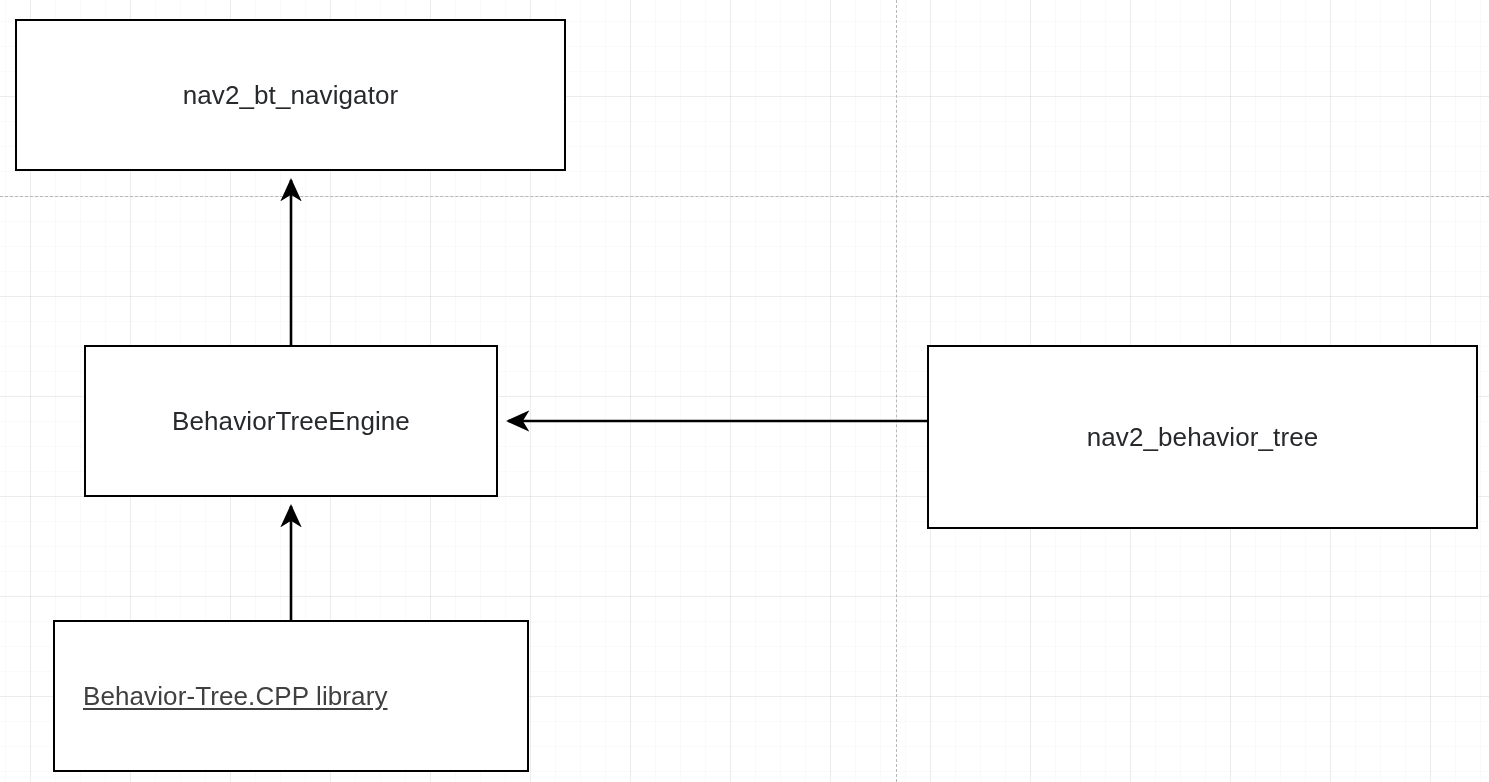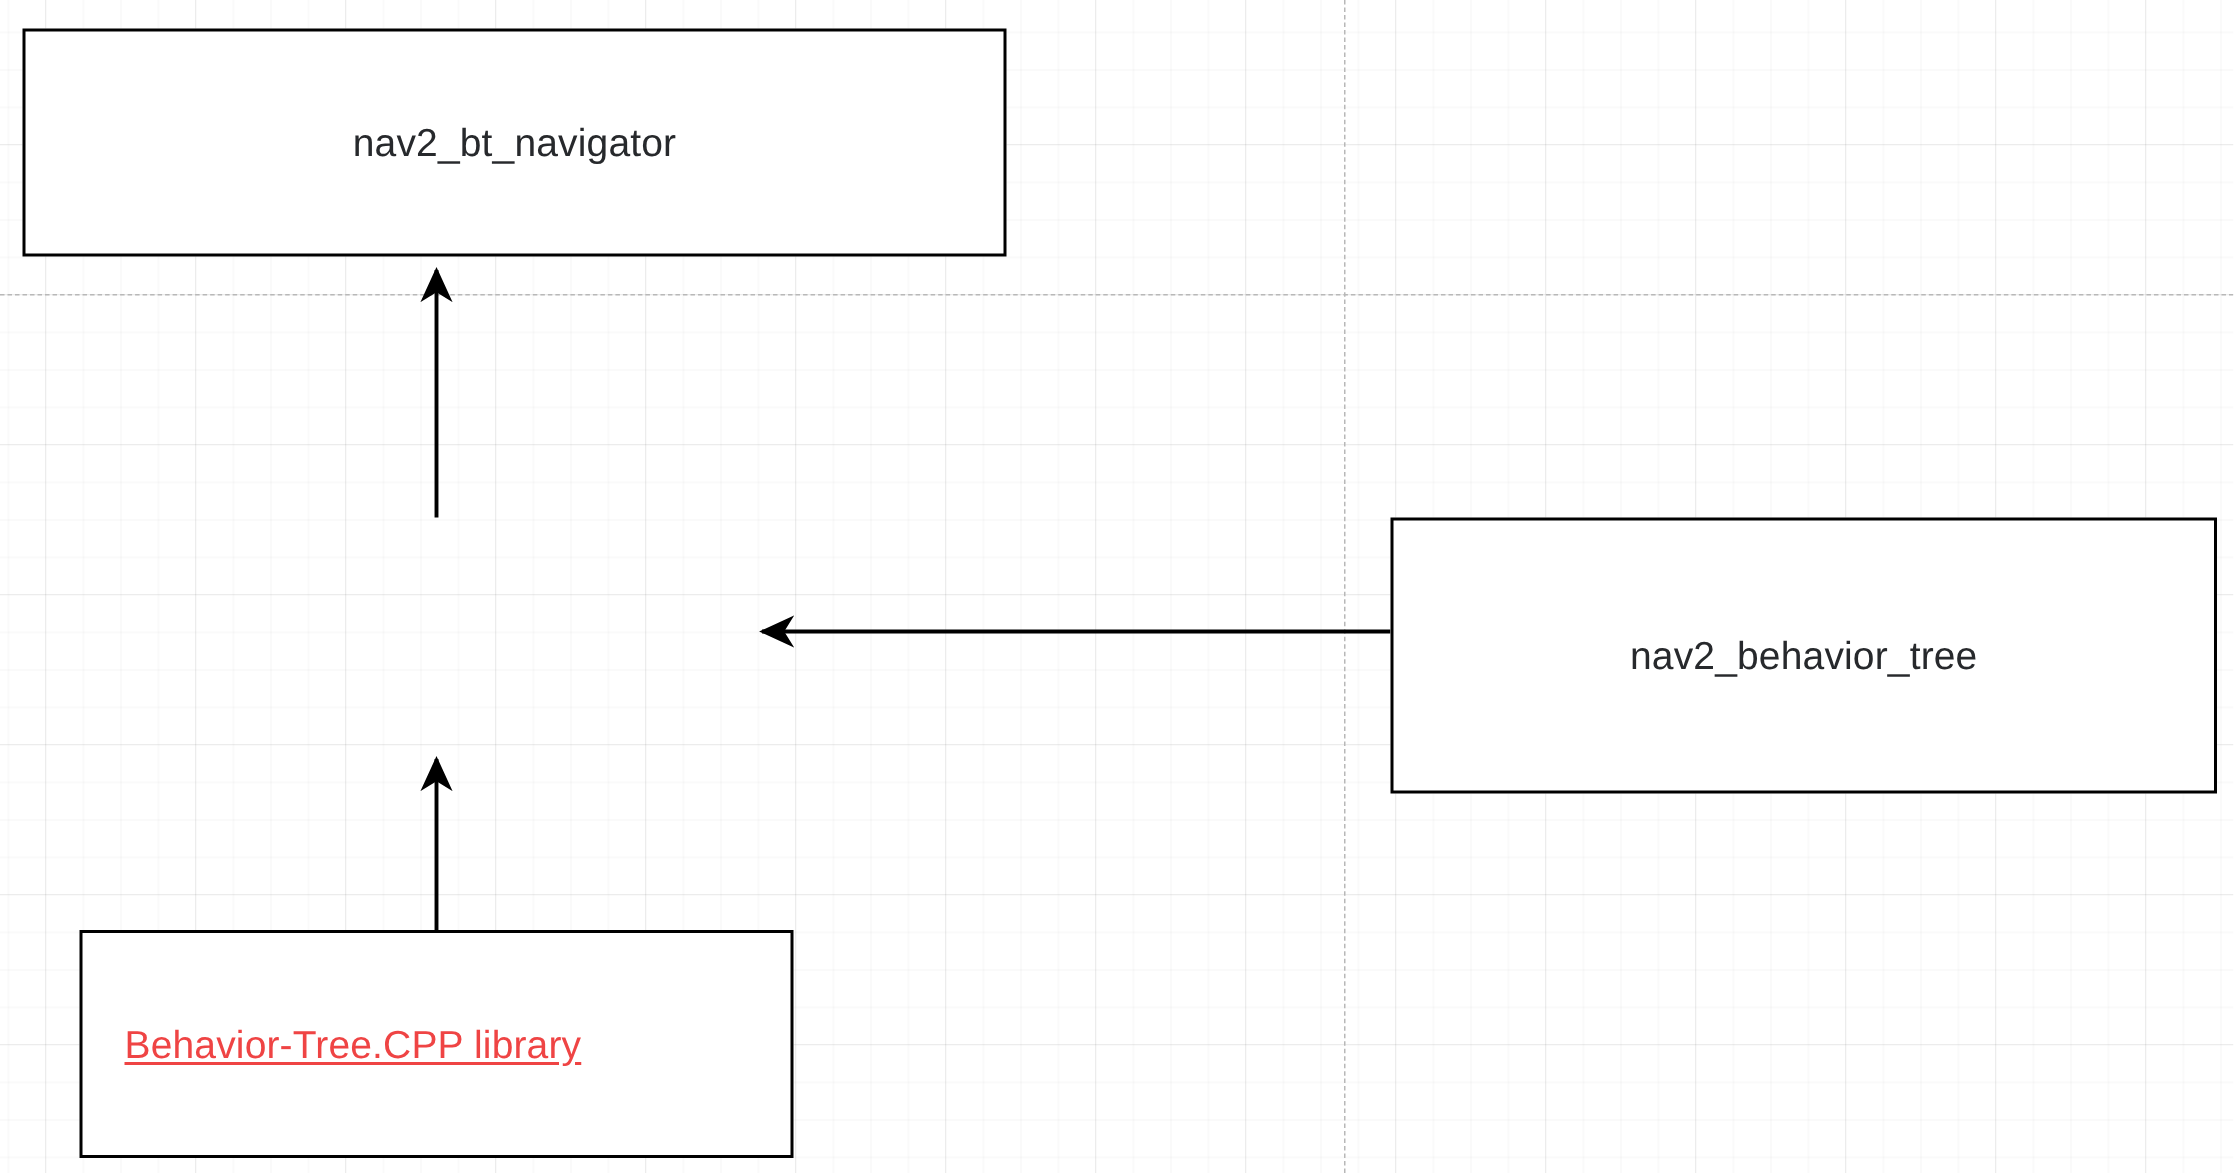--- a/index.html
+++ b/index.html
@@ -64,28 +64,28 @@
     justify-content: center;
   }
   .node-label {
     font-size: 26px;
     line-height: 1.1;
     color: #27292c;
     white-space: nowrap;
     letter-spacing: 0.1px;
   }
   .node-label.link {
-    color: #ef4444;
+    color: #404040;
     text-decoration: underline;
     text-underline-offset: 3px;
     cursor: pointer;
   }
 
   
-  #node-bt-navigator     { left: 15px;  top: 19px;  width: 656px; height: 152px; }
+  #node-bt-navigator     { left: 15px;  top: 19px;  width: 551px; height: 152px; }
   #node-behavior-engine  { left: 84px;  top: 345px; width: 414px; height: 152px; }
   #node-behavior-tree    { left: 927px; top: 345px; width: 551px; height: 184px; }
   #node-btcpp-library    { left: 53px;  top: 620px; width: 476px; height: 152px;
                            justify-content: flex-start; padding-left: 28px; }
 
   .edges {
     position: absolute;
     left: 0;
     top: 0;
     width: 1489px;
@@ -118,20 +118,23 @@
 
     <g>
       <line x1="291" y1="620" x2="291" y2="506" stroke="#000000" stroke-width="2.6" marker-end="url(#arrow)"></line>
     </g>
   </svg>
 
   <div class="node" id="node-bt-navigator">
     <span class="node-label">nav2_bt_navigator</span>
   </div>
 
+  <div class="node" id="node-behavior-engine">
+    <span class="node-label">BehaviorTreeEngine</span>
+  </div>
 
   <div class="node" id="node-behavior-tree">
     <span class="node-label">nav2_behavior_tree</span>
   </div>
 
   <div class="node" id="node-btcpp-library">
     <span class="node-label link">Behavior-Tree.CPP library</span>
   </div>
 
 </div>

